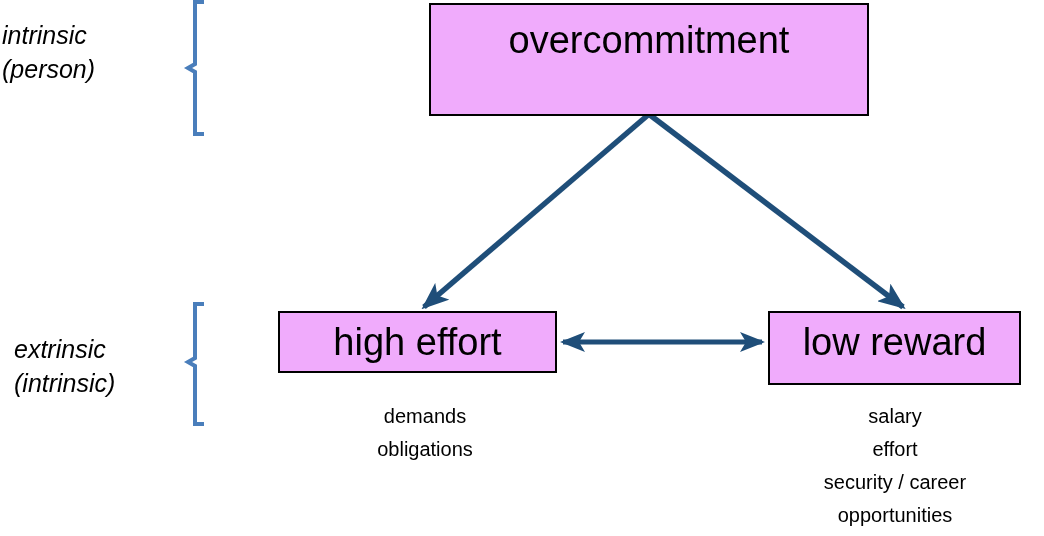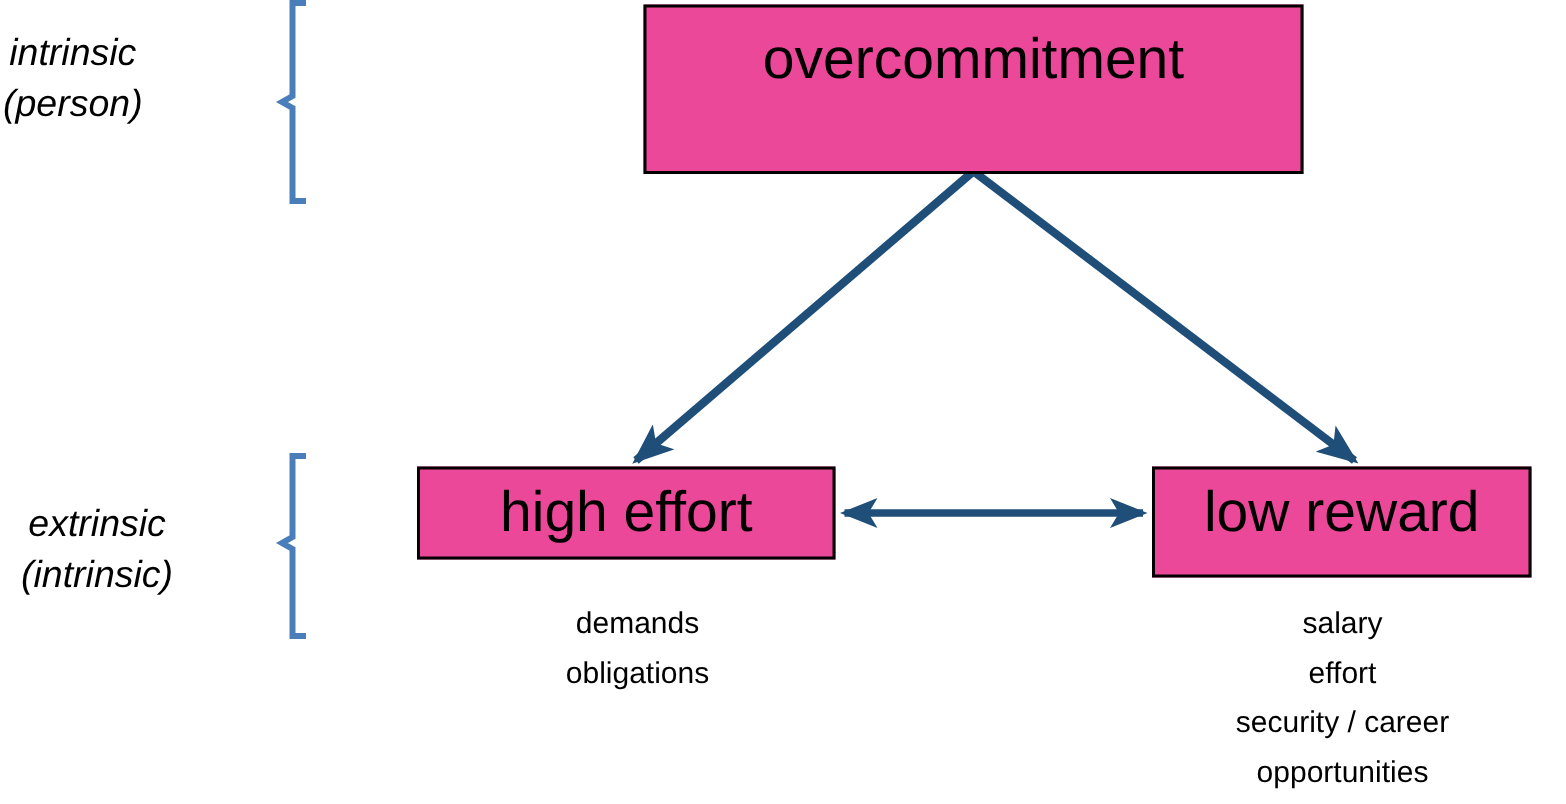--- a/index.html
+++ b/index.html
@@ -20,38 +20,38 @@
   }
 
   
   .group-label {
     position: absolute;
     font-style: italic;
     font-size: 25px;
     line-height: 34px;
     color: #000000;
     white-space: pre-line;
-    text-align: center;
+    text-align: left;
   }
   #label-intrinsic { left: 2px;  top: 18px; }
   #label-extrinsic { left: 14px; top: 332px; }
 
   
   .brace {
     position: absolute;
   }
   #brace-intrinsic { left: 170px; top: -2px; }
   #brace-extrinsic { left: 170px; top: 296px; }
 
   
   .node-box {
     position: absolute;
     box-sizing: border-box;
     border: 2px solid #000000;
-    background: #ec4899;
+    background: #f0abfc;
     color: #000000;
     font-size: 38px;
     text-align: center;
     white-space: nowrap;
   }
   #box-overcommitment {
     left: 429px;
     top: 3px;
     width: 440px;
     height: 113px;

